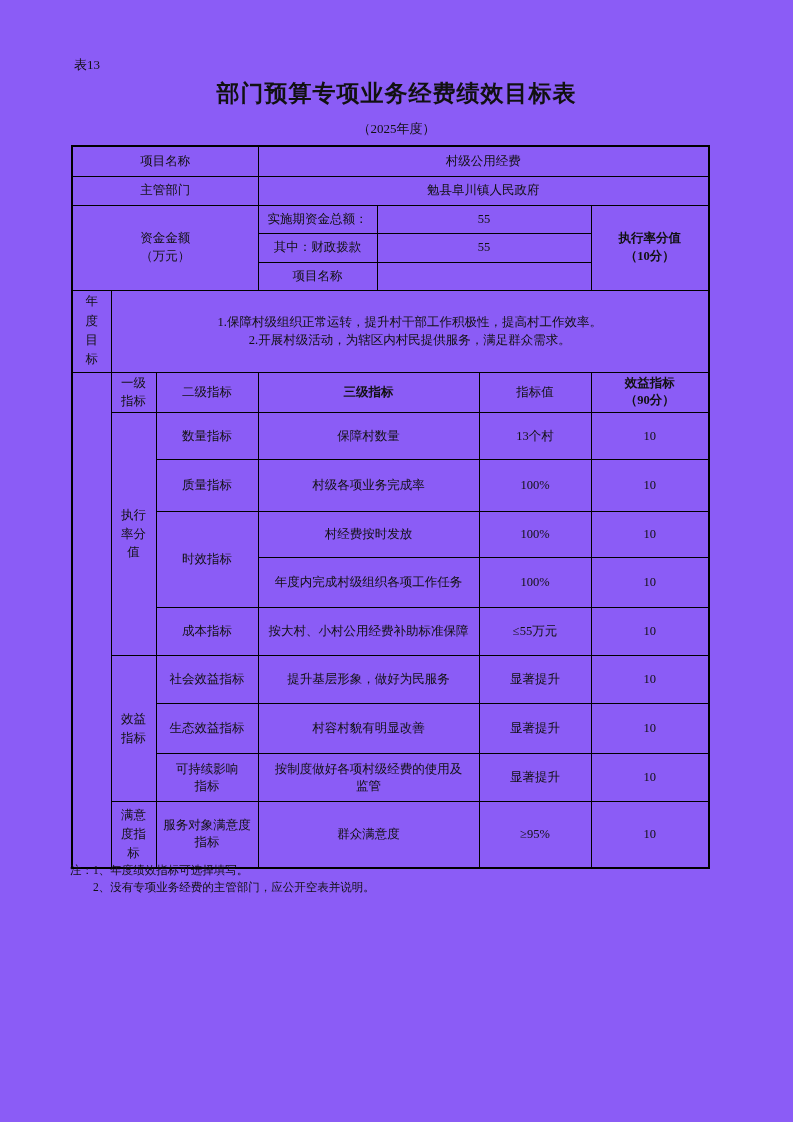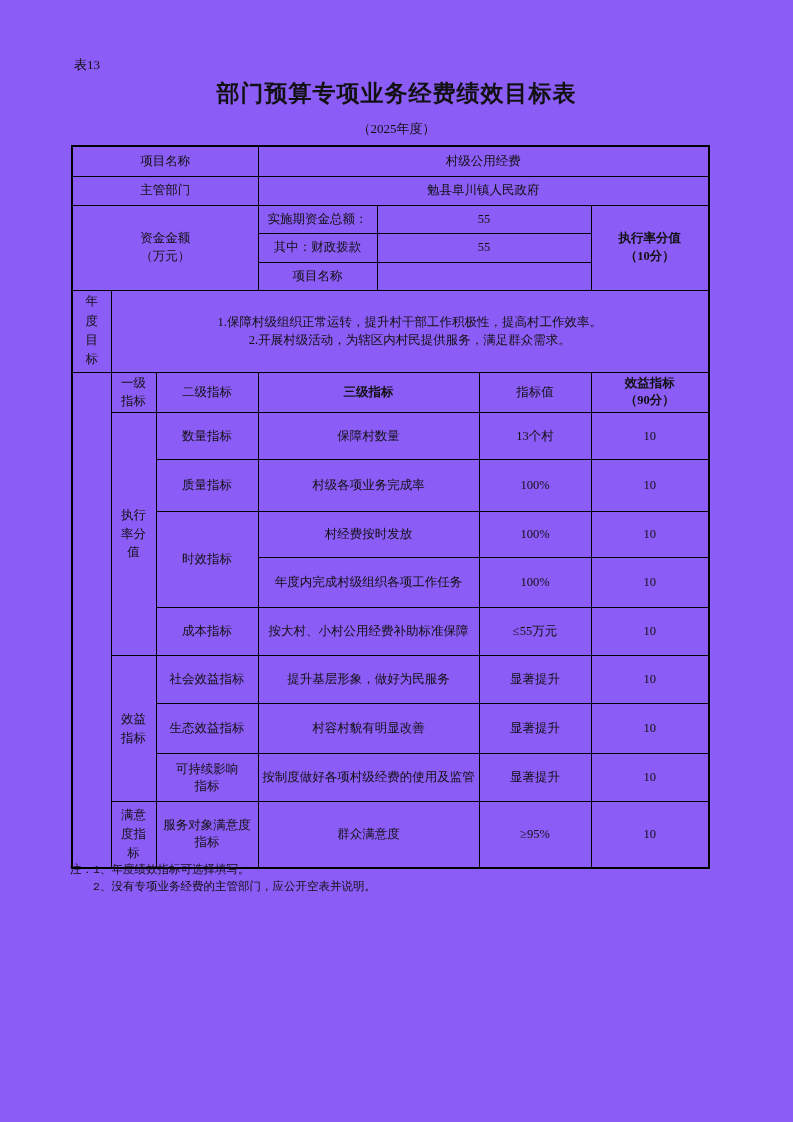--- a/index.html
+++ b/index.html
@@ -87,21 +87,20 @@
     max-width: 30px;
     word-break: break-all;
     line-height: 1.5;
   }
   .notes {
     position: absolute;
     left: 70px;
     top: 862px;
     font-size: 11.5px;
     line-height: 1.45;
-    font-family: Liberation Mono, monospace;
   }
   .notes .note-line2 { margin-left: 23px; }
 </style>
 </head>
 <body>
 
 <div class="page">
 
   <div class="corner-label">表13</div>
   <div class="doc-title">部门预算专项业务经费绩效目标表</div>
@@ -217,21 +216,21 @@
       <td>10</td>
     </tr>
     <tr style="height:50px">
       <td>生态效益指标</td>
       <td colspan="2">村容村貌有明显改善</td>
       <td>显著提升</td>
       <td>10</td>
     </tr>
     <tr style="height:48px">
       <td style="padding:1px 15px">可持续影响指标</td>
-      <td colspan="2" style="padding:1px 2px">按制度做好各项村级经费的使用及监管</td>
+      <td colspan="2" style="padding:1px 11px">按制度做好各项村级经费的使用及监管</td>
       <td>显著提升</td>
       <td>10</td>
     </tr>
 
     <tr style="height:66px">
       <td class="narrow-wrap">
         <span class="wrap-2">满意度指标</span>
       </td>
       <td>服务对象满意度指标</td>
       <td colspan="2">群众满意度</td>

